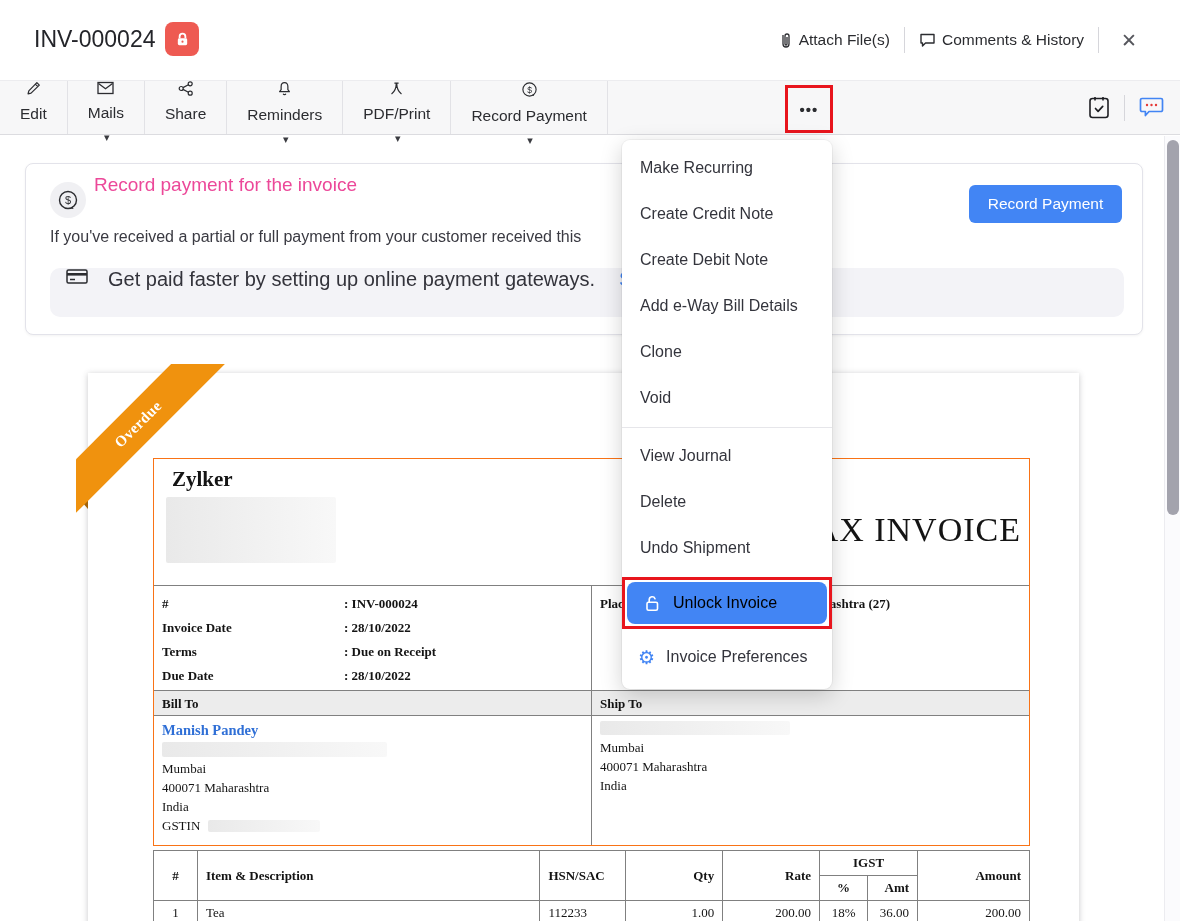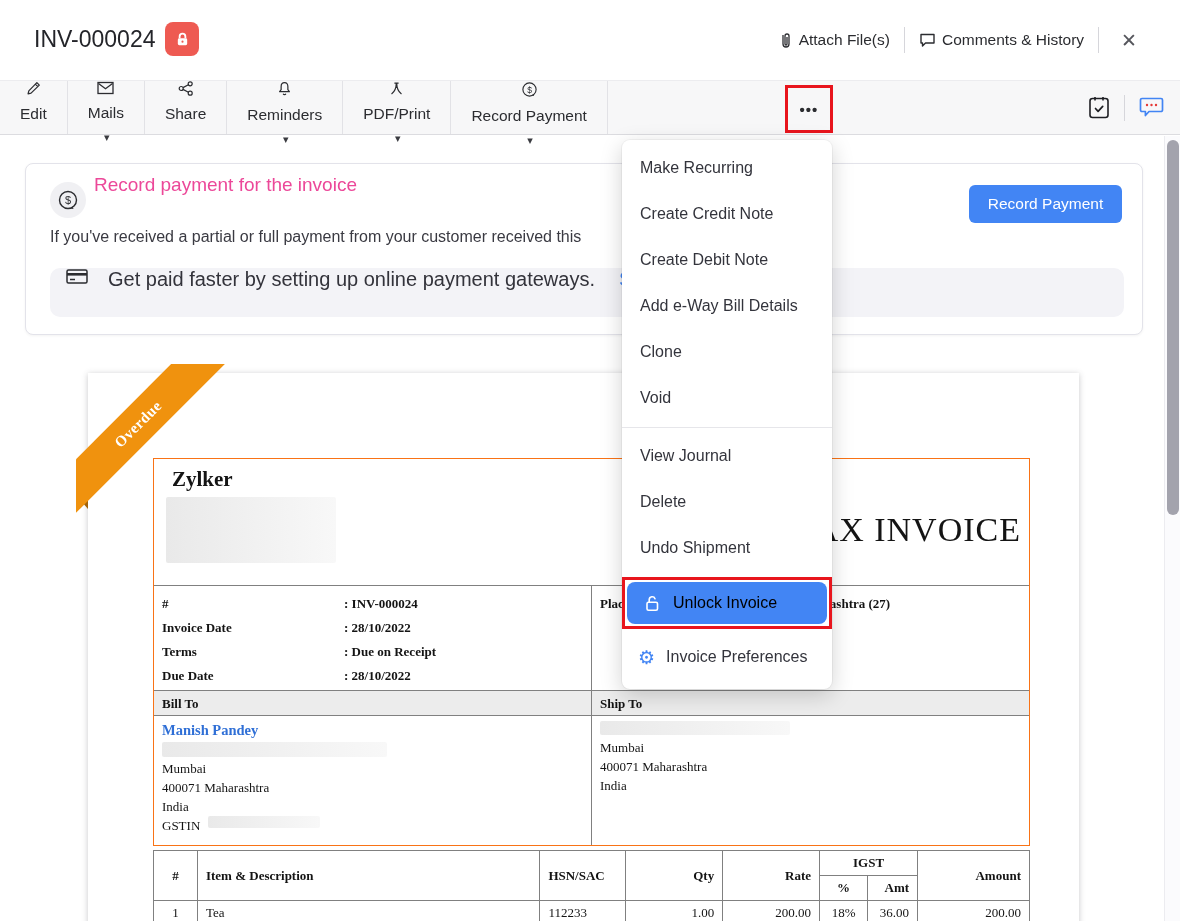--- a/index.html
+++ b/index.html
@@ -73,21 +73,21 @@
 
   .bs-head { display:flex; border-top:1px solid #808080; height:25px; background:#ececec; }
   .bs-head > div { font-size:13px; font-weight:bold; line-height:25px; padding-left:8px; }
   .bs-body { display:flex; border-top:1px solid #808080; height:130px; }
   .bs-l { width:437px; padding:6px 8px; position:relative; }
   .bs-r { flex:1; border-left:1px solid #808080; padding:4px 8px; }
   .cust-name { color:#2f6fd6; font-size:14.5px; font-weight:bold; }
   .addr { font-size:13px; line-height:19px; }
   .bill-blur { width:225px; height:15px; margin:3px 0 2px; }
   .ship-blur { width:190px; height:14px; margin:1px 0 3px; }
-  .gstin-row { display:flex; gap:8px; }
+  .gstin-row { display:flex; align-items:center; gap:8px; }
   .gstin-blur { width:112px; height:12px; }
 
   
   .items { position:absolute; left:65px; top:477px; width:877px; border-collapse:collapse; }
   .items th, .items td { border:1px solid #808080; font-size:13px; padding:4px 8px;
                          font-family:"Liberation Serif", serif; color:#141414; }
   .items th { font-weight:bold; }
   .items td { font-weight:normal; }
   .c { text-align:center; } .r { text-align:right; } .l { text-align:left; }
 

